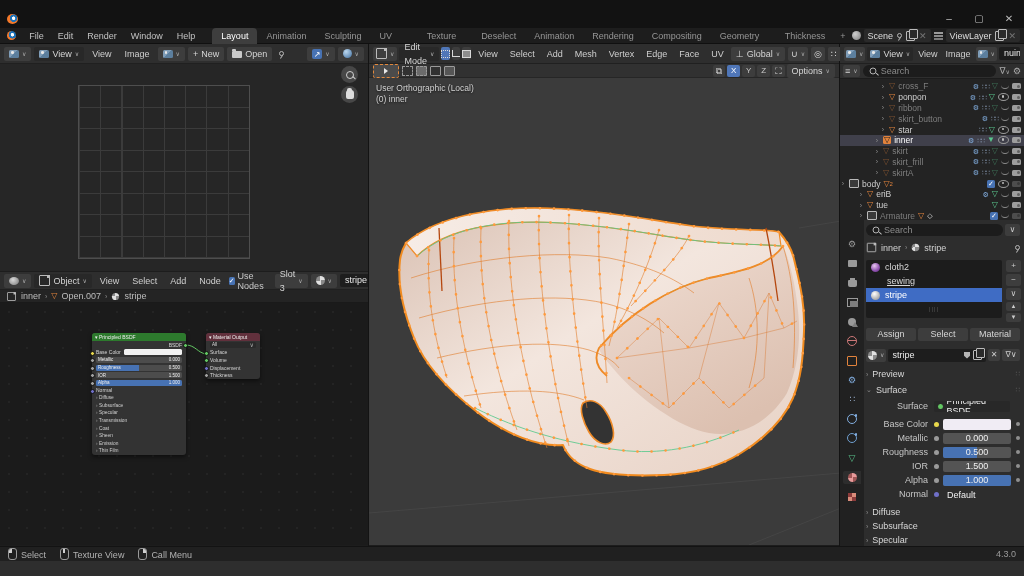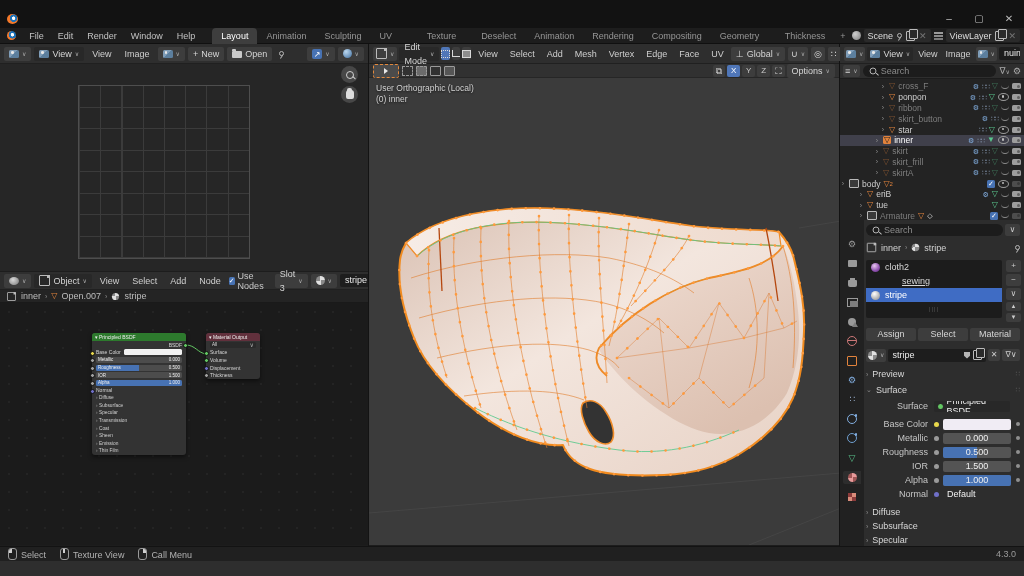--- a/index.html
+++ b/index.html
@@ -790,21 +790,21 @@
       <span class="i-sphere mat" style="transform:scale(.85)"></span>
       <span>stripe</span>
       <span class="i-pin" style="margin-left:auto;"></span>
     </div>
 
     <div class="slotlist">
       <div class="slot">
           <span class="slot-sphere purple"></span>
           <span>cloth2</span>
         </div>
-      <div class="slot" style="padding-left:36px;text-decoration:underline;">
+      <div class="slot" style="padding-left:21px;text-decoration:underline;">
           <span>sewing</span>
         </div>
       <div class="slot sel">
           <span class="slot-sphere"></span>
           <span>stripe</span>
         </div>
       <div class="slot-grip">||||</div>
     </div>
     <div class="slot-btns">
       <span class="sq-btn">+</span>
@@ -890,21 +890,21 @@
       <span class="socket"></span>
       <span class="fval">
           <span class="fill" style="width:100%;"></span>
           <span>1.000</span>
         </span>
       <span class="anim-dot"></span>
     </div>
     <div class="frow" style="top:268px;">
       <span class="flabel">Normal</span>
       <span class="socket purple"></span>
-      <span class="fval darkdd" style="background:transparent;">
+      <span class="fval darkdd" style="background:transparent;align-items:flex-end;">
           <span>Default</span>
         </span>
     </div>
 
     <div class="sect" style="top:286px;">
         <span class="chev">›</span>
         <span>Diffuse</span>
       </div>
     <div class="sect" style="top:300px;">
         <span class="chev">›</span>

